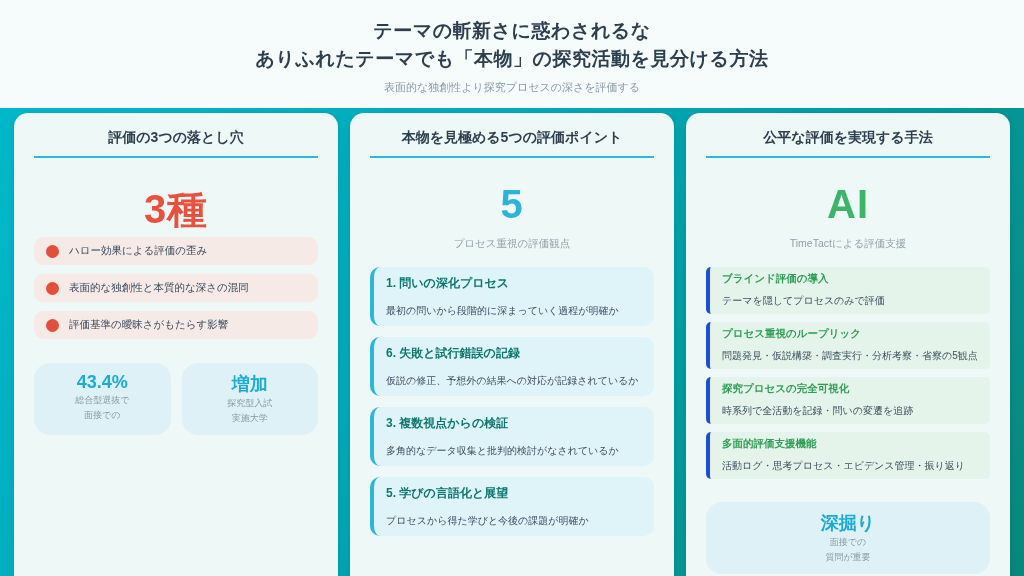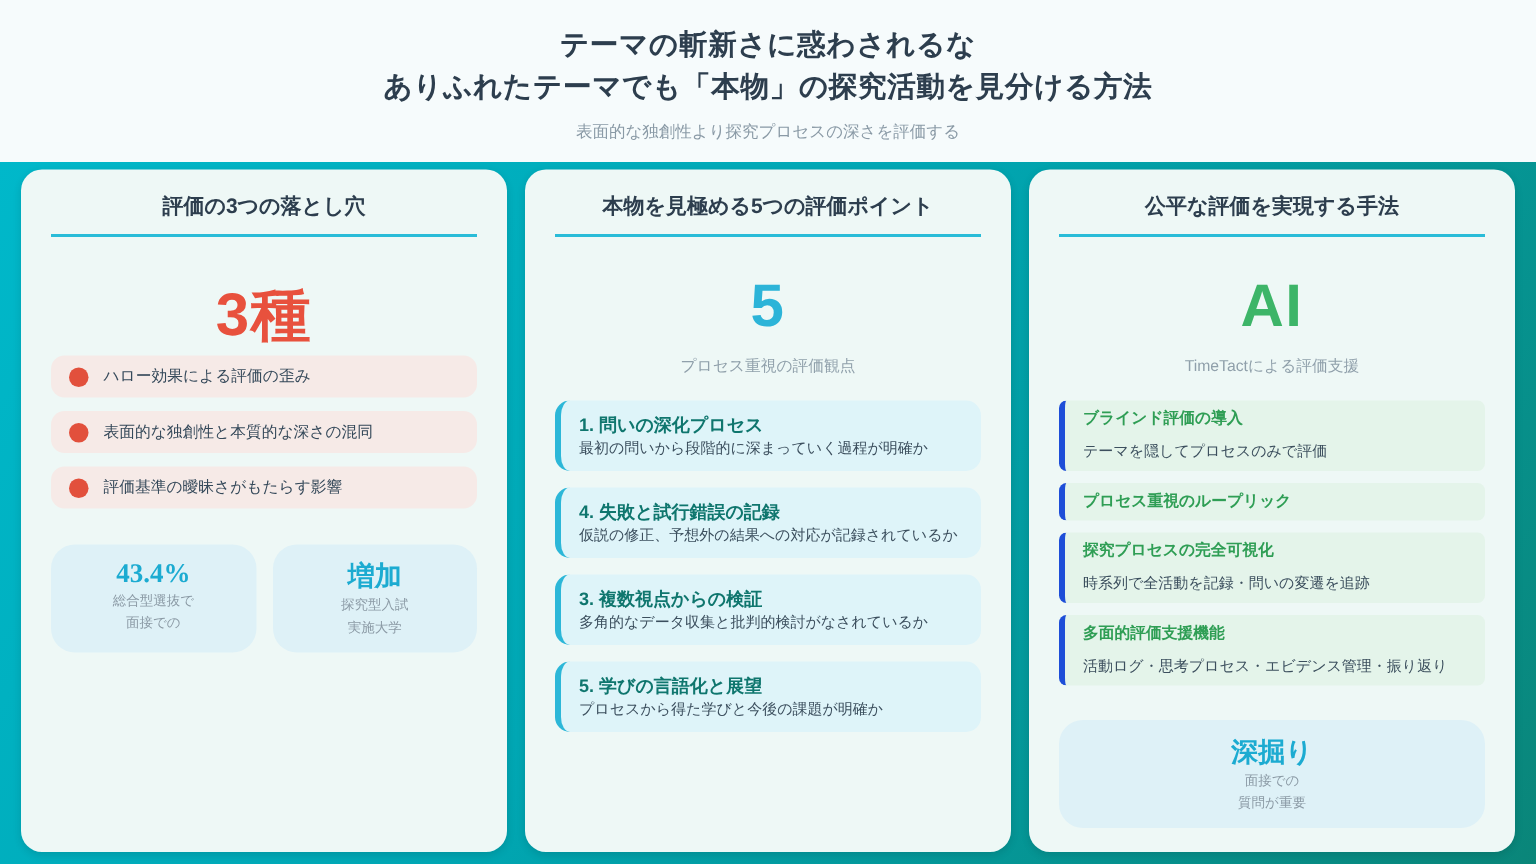--- a/index.html
+++ b/index.html
@@ -43,32 +43,32 @@
   
   .pill {
     background: #f6eae7; border-radius: 9px; padding: 7px 12px;
     display: flex; align-items: center; gap: 10px; margin-bottom: 9px;
   }
   .dot { width: 13px; height: 13px; border-radius: 50%; background: #e2503c; flex: 0 0 auto; }
   .pill-text { font-size: 10.5px; color: #35495a; }
 
   
   .stat-row { display: flex; gap: 11px; margin-top: 15px; }
-  .stat-box { flex: 1 1 0; background: #def1f7; border-radius: 16px; padding: 9px 6px 10px 6px; text-align: center; font-family: Liberation Serif, serif; }
+  .stat-box { flex: 1 1 0; background: #def1f7; border-radius: 16px; padding: 9px 6px 10px 6px; text-align: center; }
   .stat-value { font-size: 18px; font-weight: bold; color: #1cabd1; }
   .stat-line { font-size: 9px; color: #8b9aa5; line-height: 1.5; margin-top: 1px; }
   .stat-line:first-of-type { margin-top: 5px; }
 
   
   .point {
     background: #def4f9; border-left: 4px solid #2cb7d8; border-radius: 10px;
     padding: 8px 12px; margin-bottom: 11px;
   }
   .point-title { font-size: 12px; font-weight: bold; color: #0f766e; }
-  .point-desc { font-size: 10px; color: #3c4f5e; margin-top: 0; }
+  .point-desc { font-size: 10px; color: #3c4f5e; margin-top: 12px; }
 
   
   .method {
     background: #e4f4ea; border-left: 4px solid #1d4ed8; border-radius: 5px;
     padding: 5px 12px 6px 12px; margin-bottom: 8px;
   }
   .method-title { font-size: 10.5px; font-weight: bold; color: #2f9e55; }
   .method-desc { font-size: 10px; color: #3c4f5e; margin-top: 8px; }
 </style>
 </head>
@@ -118,21 +118,21 @@
     <div class="card">
       <div class="card-title">本物を見極める5つの評価ポイント</div>
       <div class="big-value big-cyan">5</div>
       <div class="caption">プロセス重視の評価観点</div>
 
       <div class="point">
         <div class="point-title">1. 問いの深化プロセス</div>
         <div class="point-desc">最初の問いから段階的に深まっていく過程が明確か</div>
       </div>
       <div class="point">
-        <div class="point-title">4. 失敗と試行錯誤の記録</div>
+        <div class="point-title">6. 失敗と試行錯誤の記録</div>
         <div class="point-desc">仮説の修正、予想外の結果への対応が記録されているか</div>
       </div>
       <div class="point">
         <div class="point-title">3. 複数視点からの検証</div>
         <div class="point-desc">多角的なデータ収集と批判的検討がなされているか</div>
       </div>
       <div class="point">
         <div class="point-title">5. 学びの言語化と展望</div>
         <div class="point-desc">プロセスから得た学びと今後の課題が明確か</div>
       </div>
@@ -142,20 +142,21 @@
       <div class="card-title">公平な評価を実現する手法</div>
       <div class="big-value big-green">AI</div>
       <div class="caption">TimeTactによる評価支援</div>
 
       <div class="method">
         <div class="method-title">ブラインド評価の導入</div>
         <div class="method-desc">テーマを隠してプロセスのみで評価</div>
       </div>
       <div class="method">
         <div class="method-title">プロセス重視のループリック</div>
+        <div class="method-desc">問題発見・仮説構築・調査実行・分析考察・省察の5観点</div>
       </div>
       <div class="method">
         <div class="method-title">探究プロセスの完全可視化</div>
         <div class="method-desc">時系列で全活動を記録・問いの変遷を追跡</div>
       </div>
       <div class="method">
         <div class="method-title">多面的評価支援機能</div>
         <div class="method-desc">活動ログ・思考プロセス・エビデンス管理・振り返り</div>
       </div>
 

